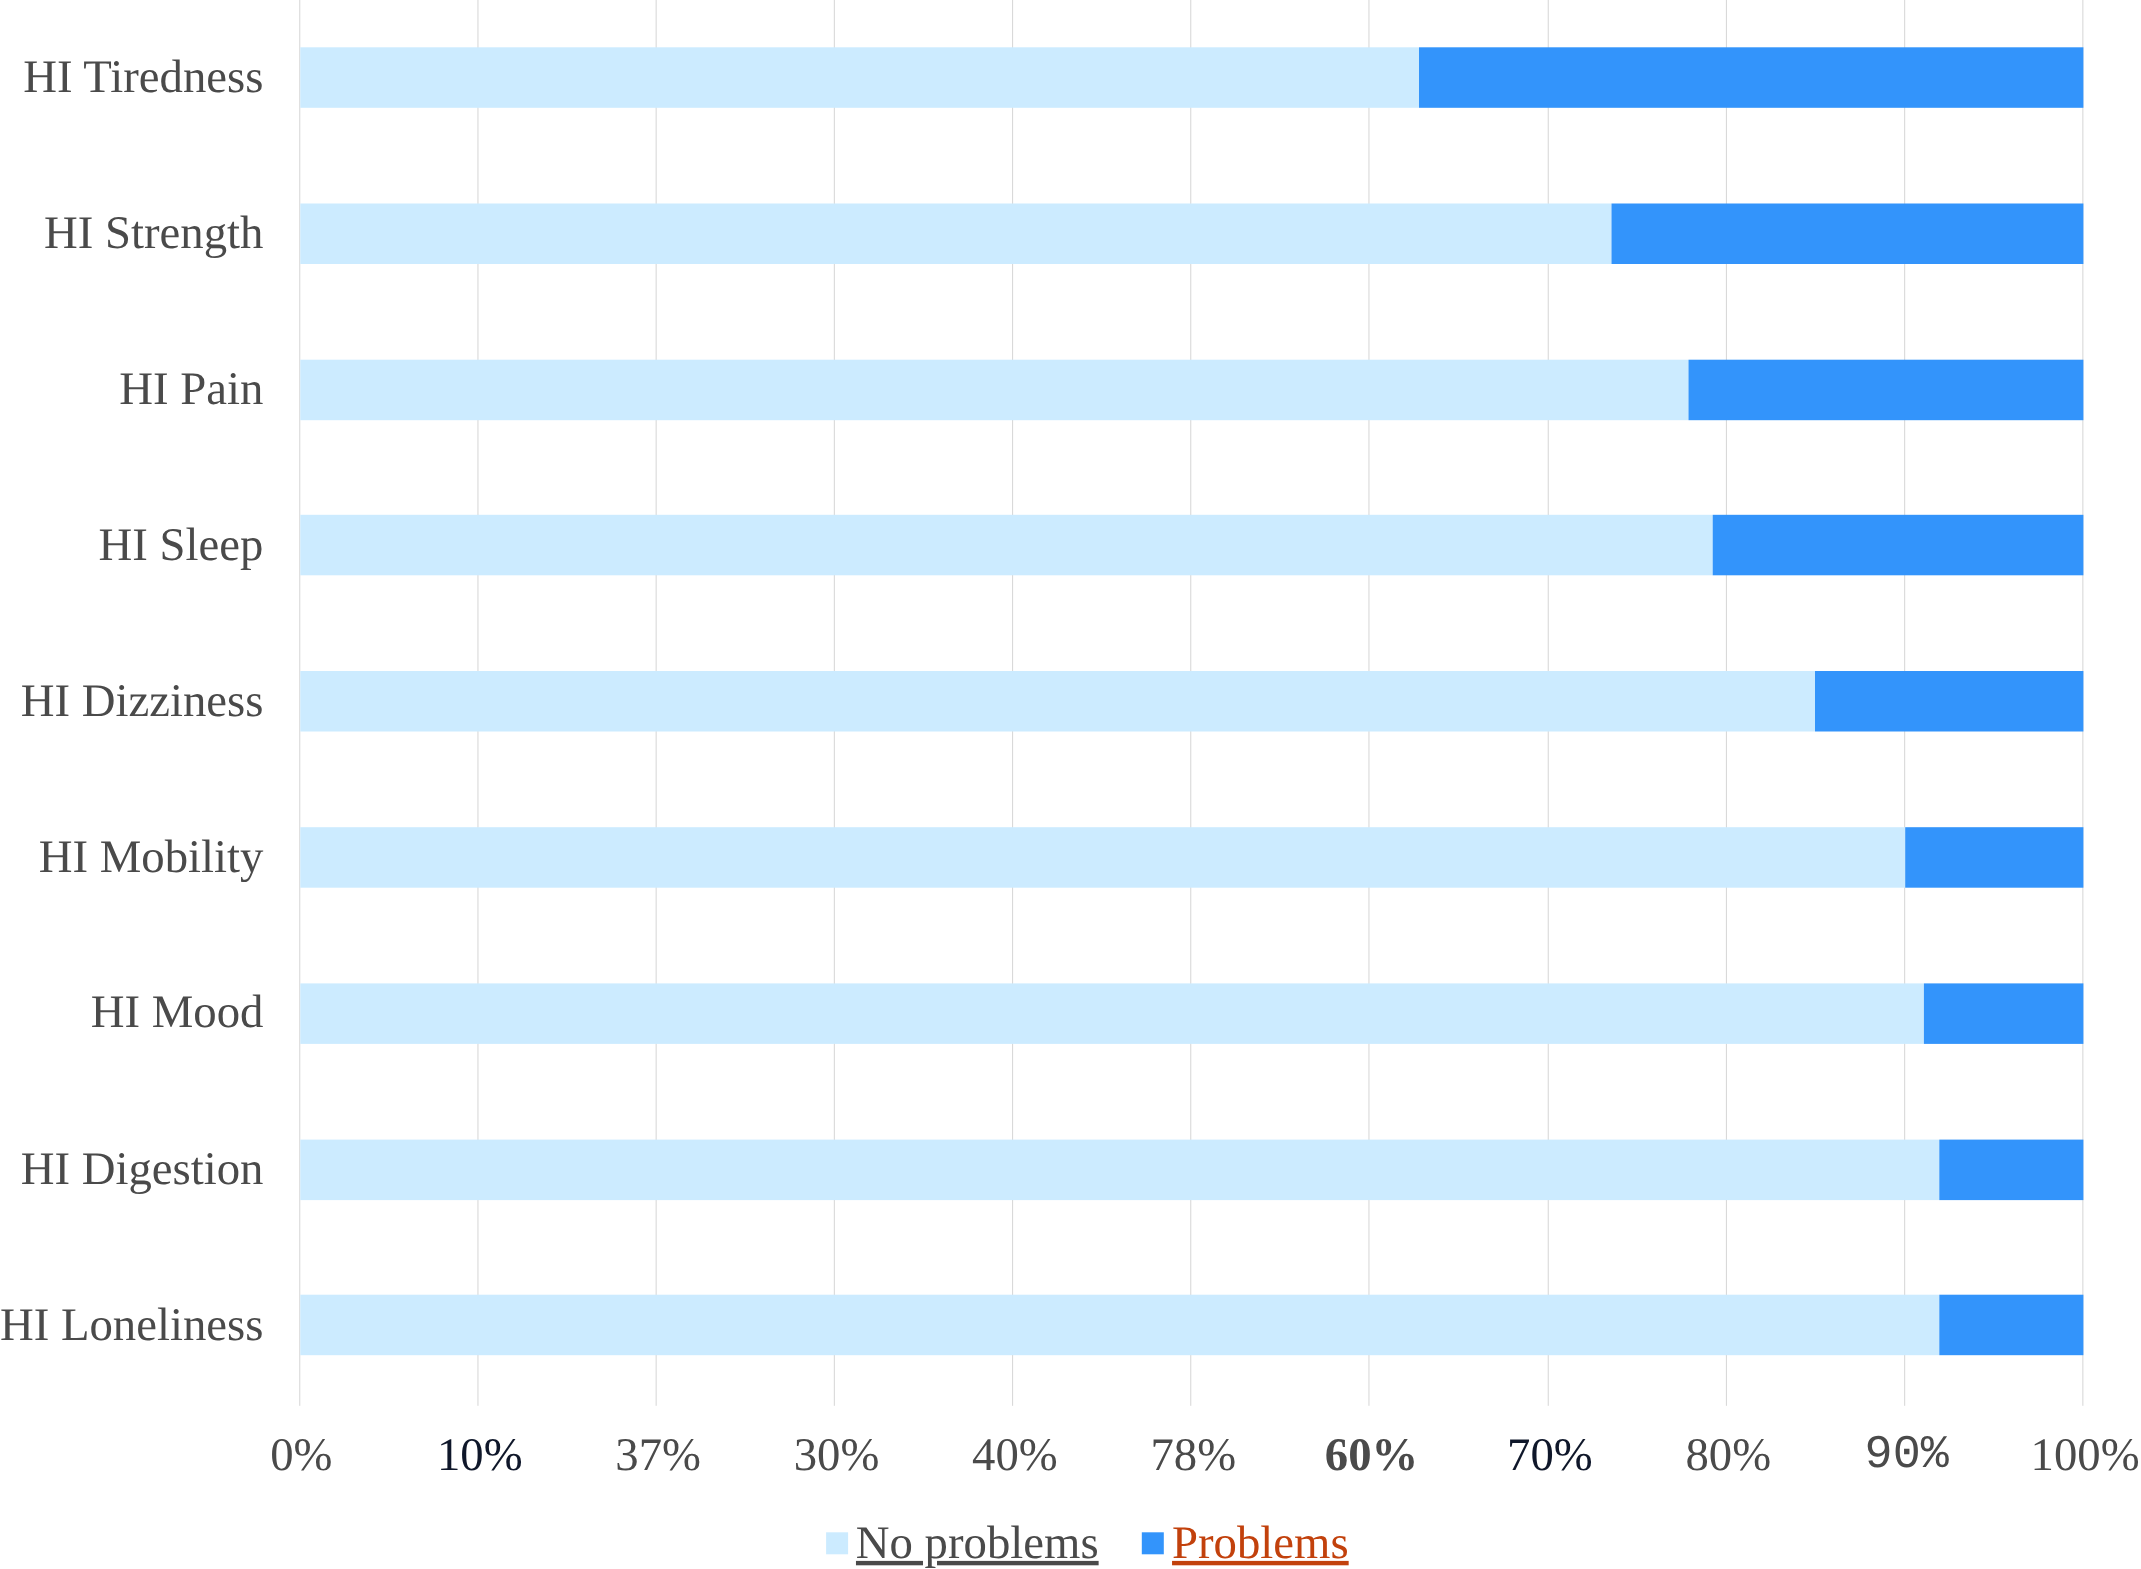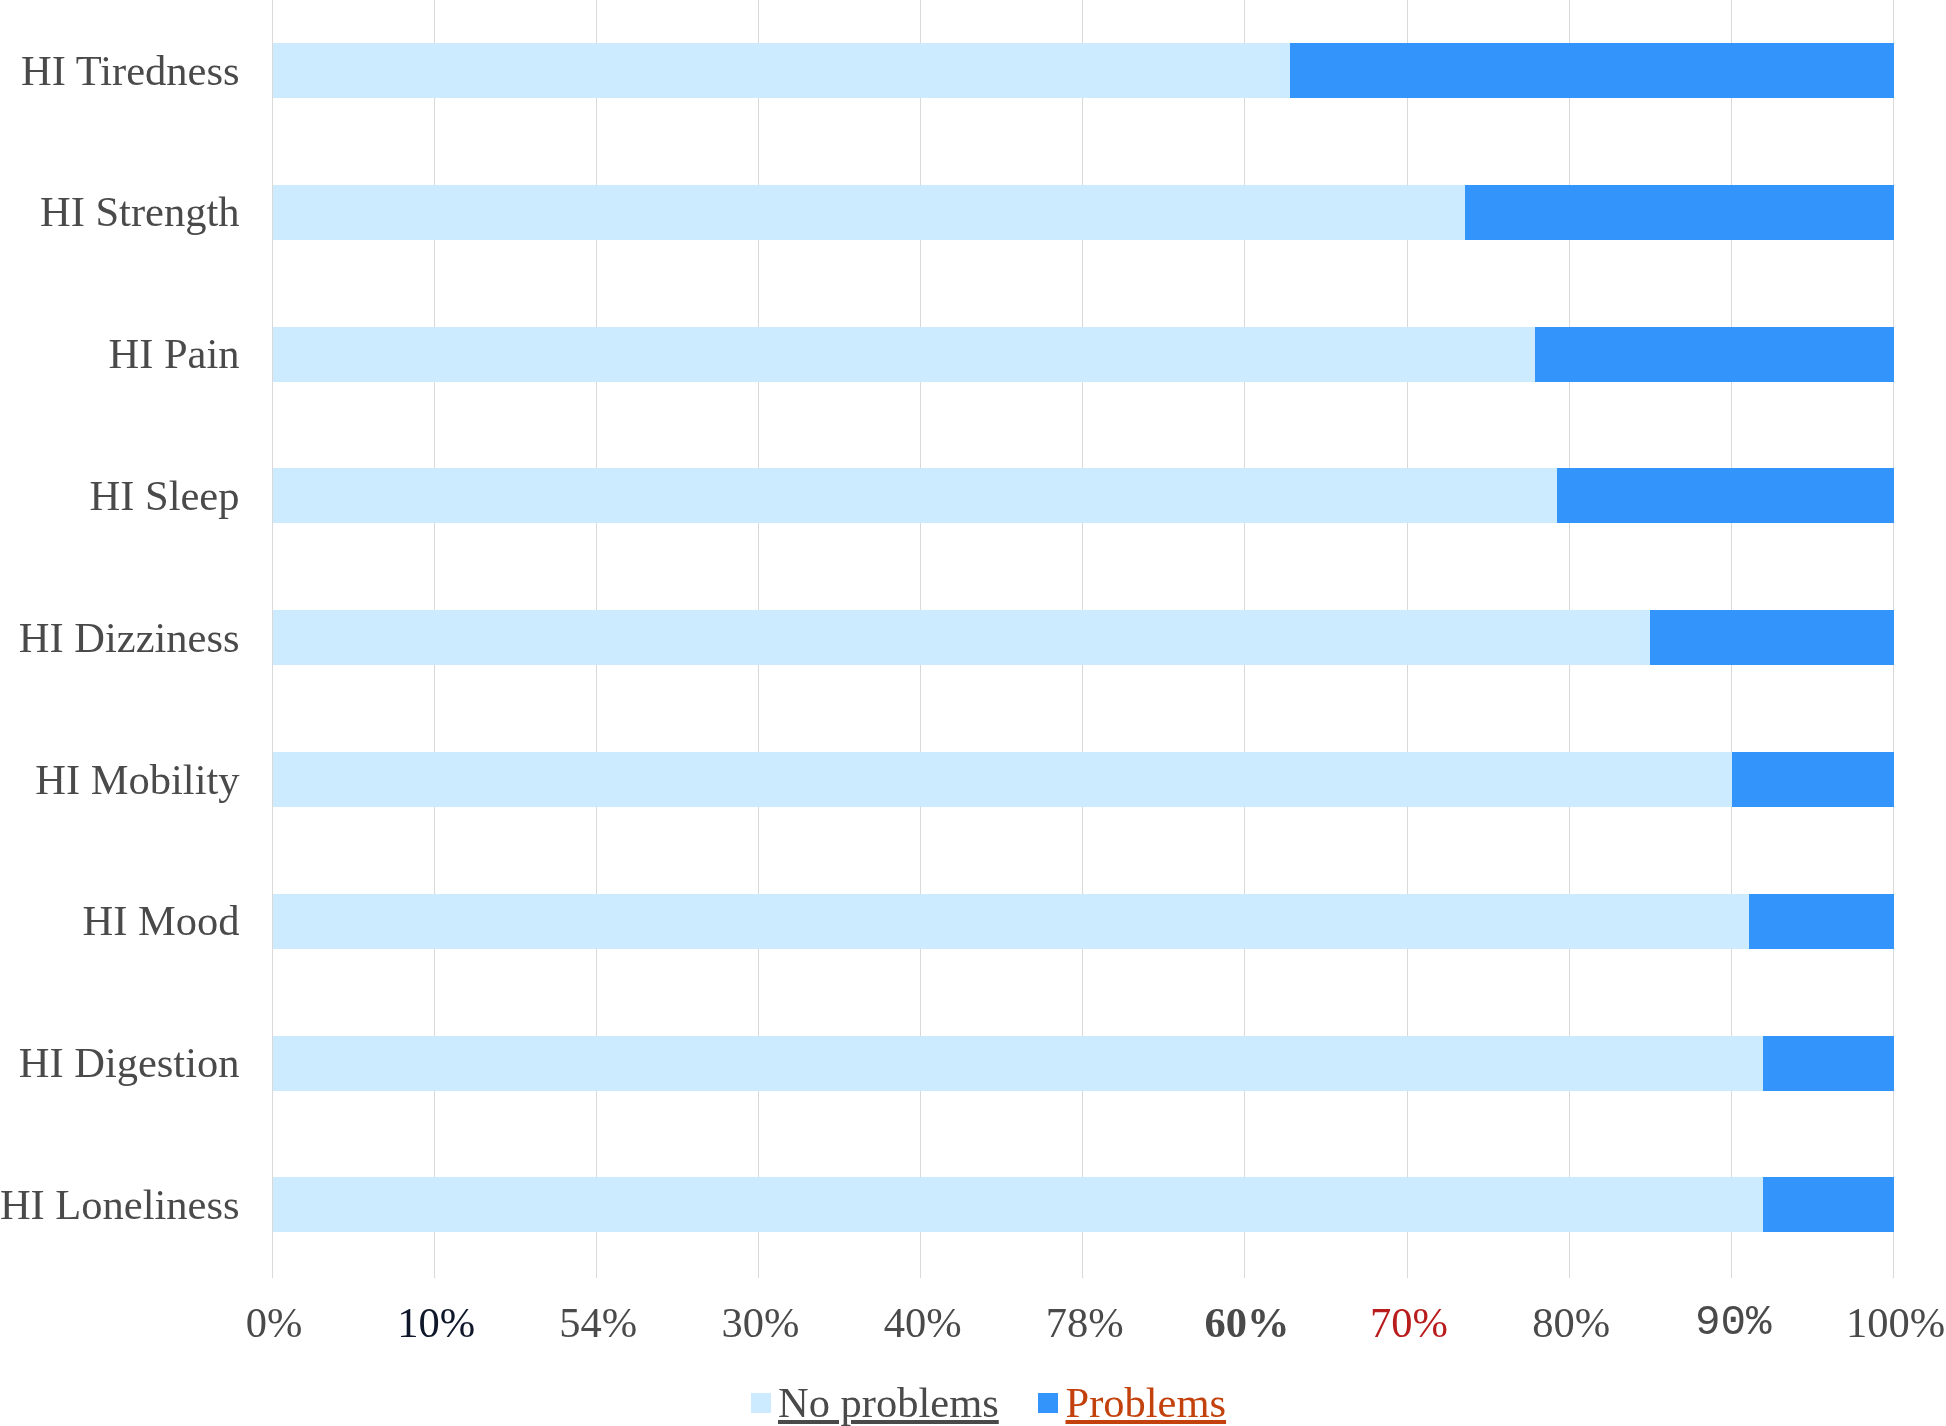--- a/index.html
+++ b/index.html
@@ -90,26 +90,26 @@
       <div class="cat-label" style="top: 616.7px; color: rgb(74, 74, 74);">HI Dizziness</div>
       <div class="cat-label" style="top: 758.5px; color: rgb(74, 74, 74);">HI Mobility</div>
       <div class="cat-label" style="top: 900.3px; color: rgb(74, 74, 74);">HI Mood</div>
       <div class="cat-label" style="top: 1042.1px; color: rgb(74, 74, 74);">HI Digestion</div>
       <div class="cat-label" style="top: 1183.9px; color: rgb(74, 74, 74);">HI Loneliness</div>
     </div>
 
   <div id="value-axis">
       <div class="xtick-label" style="left: 124px; width: 300px; top: 1302px; color: rgb(74, 74, 74);">0%</div>
       <div class="xtick-label" style="left: 286.15px; width: 300px; top: 1302px; color: #0f172a;">10%</div>
-      <div class="xtick-label" style="left: 448.3px; width: 300px; top: 1302px; color: rgb(74, 74, 74);">54%</div>
+      <div class="xtick-label" style="left: 448.3px; width: 300px; top: 1302px; color: rgb(74, 74, 74);">37%</div>
       <div class="xtick-label" style="left: 610.45px; width: 300px; top: 1302px; color: rgb(74, 74, 74);">30%</div>
       <div class="xtick-label" style="left: 772.6px; width: 300px; top: 1302px; color: rgb(74, 74, 74);">40%</div>
       <div class="xtick-label" style="left: 934.75px; width: 300px; top: 1302px; color: rgb(74, 74, 74);">78%</div>
       <div class="xtick-label" style="left: 1096.9px; width: 300px; top: 1302px; color: rgb(74, 74, 74); font-weight: bold;">60%</div>
-      <div class="xtick-label" style="left: 1259.05px; width: 300px; top: 1302px; color: #b91c1c;">70%</div>
+      <div class="xtick-label" style="left: 1259.05px; width: 300px; top: 1302px; color: #0f172a;">70%</div>
       <div class="xtick-label" style="left: 1421.2px; width: 300px; top: 1302px; color: rgb(74, 74, 74);">80%</div>
       <div class="xtick-label" style="left: 1583.35px; width: 300px; top: 1302px; color: rgb(74, 74, 74); font-family: Liberation Mono, monospace;">90%</div>
       <div class="xtick-label" style="left: 1745.5px; width: 300px; top: 1302px; color: rgb(74, 74, 74);">100%</div>
     </div>
 
   <div class="legend" id="legend">
       <div class="legend-swatch" style="left: 750.5px; top: 1392.5px; background: rgb(204, 235, 255);"></div>
       <div class="legend-label" style="left: 778px; top: 1381.5px; color: rgb(74, 74, 74);">No problems</div>
       <div class="legend-swatch" style="left: 1038px; top: 1392.5px; background: rgb(51, 148, 251);"></div>
       <div class="legend-label" style="left: 1065.5px; top: 1381.5px; color: #c2410c;">Problems</div>

